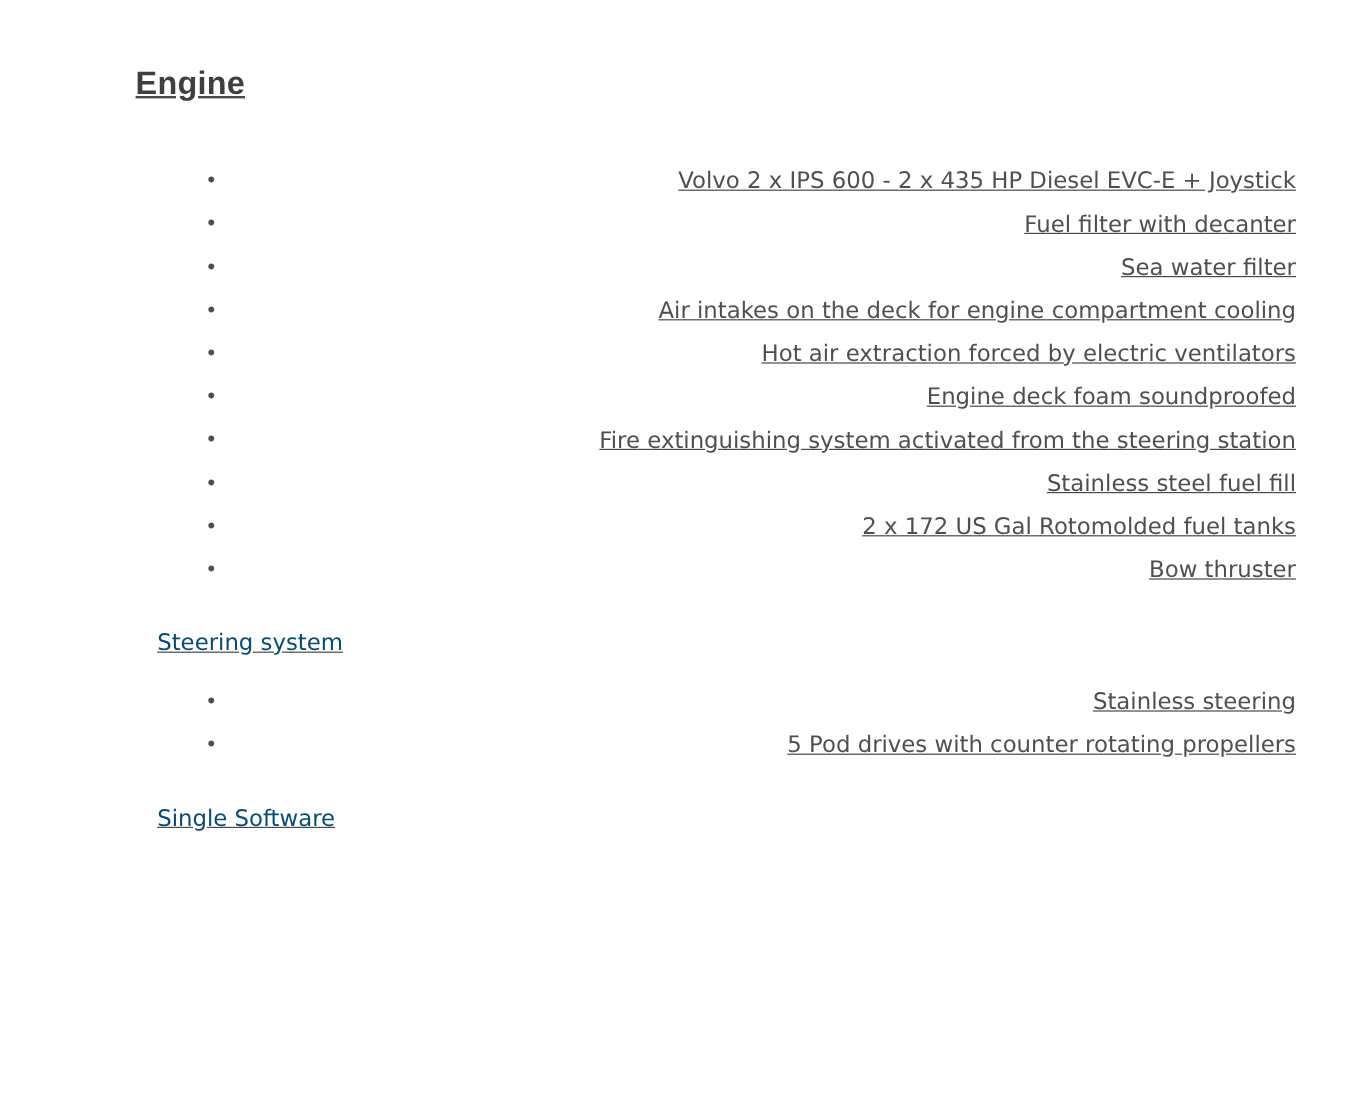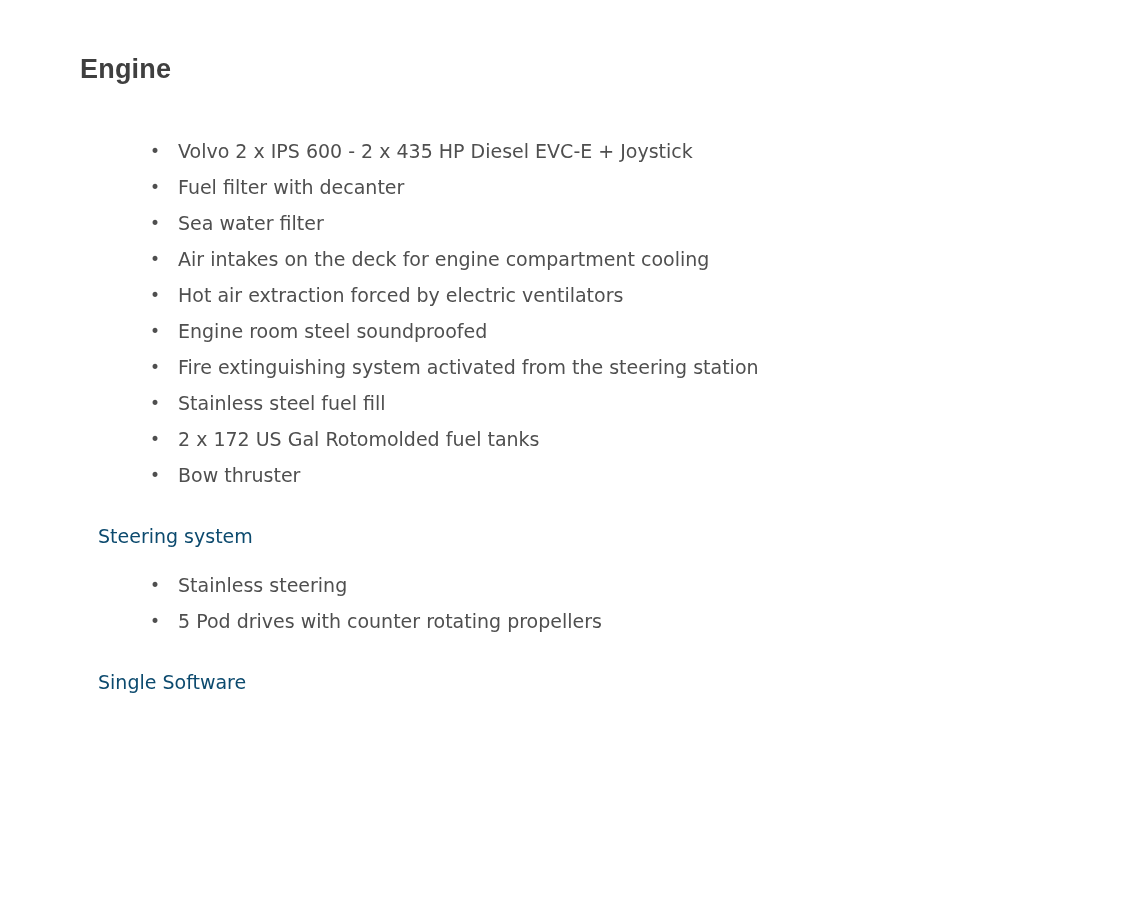--- a/index.html
+++ b/index.html
@@ -12,38 +12,40 @@
     height: 914px;
     font-family: "DejaVu Sans", sans-serif;
     color: #4a4a4a;
     overflow: hidden;
   }
   .page {
     position: relative;
     width: 1140px;
     height: 914px;
     box-sizing: border-box;
-    padding: 40px 60px 0 80px;
+    padding: 40px 60px 0 113px;
+    text-decoration: underline;
   }
   .page-title {
     font-family: "Liberation Sans", sans-serif;
     font-size: 27px;
     font-weight: bold;
     color: #3f3f3f;
     margin: 0;
     padding-top: 14px;
     letter-spacing: 0.2px;
   }
   .section {
     margin: 0;
   }
   .feature-list {
     list-style: none;
-    margin: 12px;
+    margin: 0;
     padding: 0;
+    text-align: right;
   }
   .feature-list li {
     position: relative;
     font-size: 19px;
     line-height: 36px;
     color: #4f4f4f;
     padding-left: 86px;
   }
   .feature-list li::before {
     content: "\2022";
@@ -73,21 +75,21 @@
 
   <h1 class="page-title">Engine</h1>
 
   <div class="section gap-top-first">
     <ul class="feature-list">
       <li>Volvo 2 x IPS 600 - 2 x 435 HP Diesel EVC-E + Joystick</li>
       <li>Fuel filter with decanter</li>
       <li>Sea water filter</li>
       <li>Air intakes on the deck for engine compartment cooling</li>
       <li>Hot air extraction forced by electric ventilators</li>
-      <li>Engine room steel soundproofed</li>
+      <li>Engine deck foam soundproofed</li>
       <li>Fire extinguishing system activated from the steering station</li>
       <li>Stainless steel fuel fill</li>
       <li>2 x 172 US Gal Rotomolded fuel tanks</li>
       <li>Bow thruster</li>
     </ul>
   </div>
 
   <div class="section">
     <p class="subheading gap-sub">Steering system</p>
     <ul class="feature-list gap-list">

